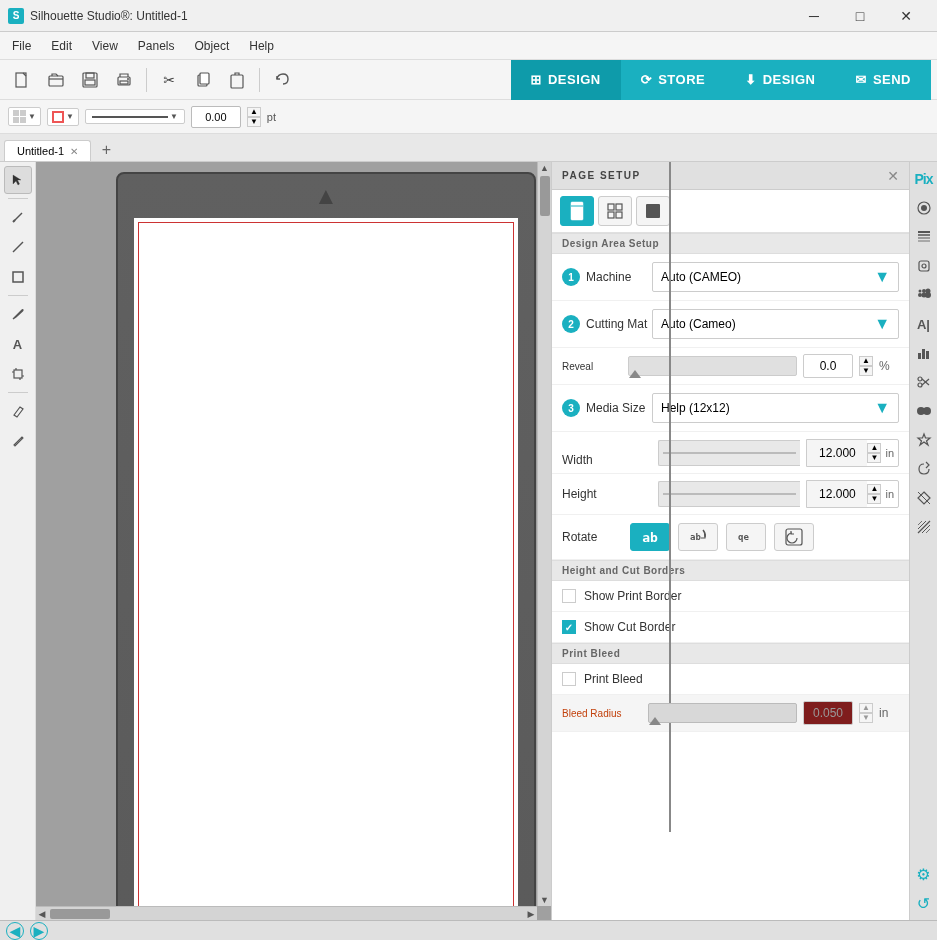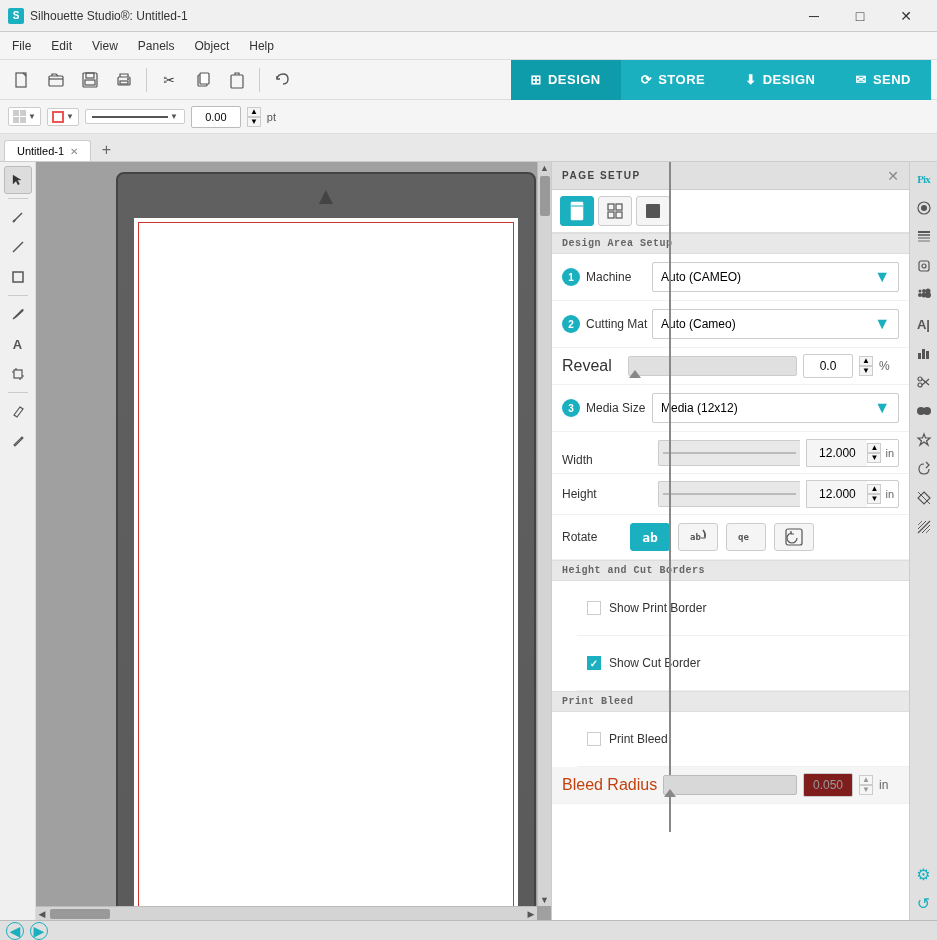--- a/index.html
+++ b/index.html
@@ -45,32 +45,32 @@
     .left-tool-sep { width: 20px; height: 1px; background: #ccc; margin: 2px 0; }
 
     
     #canvas-area { flex: 1; background: #a0a0a0; position: relative; overflow: hidden; }
     #canvas-inner { position: absolute; top: 30px; left: 100px; width: 380px; height: 800px; background: #5a5a5a; border-radius: 8px; display: flex; flex-direction: column; align-items: center; }
 
     
     #page-setup-panel { width: 350px; background: white; border-left: 1px solid #ccc; display: flex; flex-direction: column; position: relative; overflow-y: auto; }
 
     
-    .section-header { background: #e8e8e8; padding: 4px 10px; font-size: 10px; color: #666; font-weight: 600; letter-spacing: 0.5px; border-top: 1px solid #ddd; border-bottom: 1px solid #ddd; font-family: Liberation Mono, monospace; }
+    .section-header { background: #e8e8e8; padding: 4px 10px; font-size: 10px; color: #666; font-weight: 600; letter-spacing: 0.5px; border-top: 1px solid #ddd; border-bottom: 1px solid #ddd; }
 
     
     .form-row { display: flex; align-items: center; padding: 8px 10px; border-bottom: 1px solid #f0f0f0; min-height: 44px; }
     .form-label { font-size: 12px; color: #333; min-width: 90px; display: flex; align-items: center; gap: 6px; }
     .step-circle { width: 18px; height: 18px; border-radius: 50%; background: #1ab0c0; color: white; display: flex; align-items: center; justify-content: center; font-size: 10px; font-weight: bold; flex-shrink: 0; }
     .dropdown-btn { flex: 1; height: 30px; display: flex; align-items: center; justify-content: space-between; border: 1px solid #ccc; border-radius: 2px; background: white; padding: 0 8px; cursor: pointer; font-size: 12px; }
     .dropdown-arrow { color: #1ab0c0; font-size: 16px; }
 
     
     .reveal-row { display: flex; align-items: center; padding: 6px 10px; gap: 6px; border-bottom: 1px solid #f0f0f0; }
-    .reveal-label { font-size: 16px; color: #333; min-width: 60px; }
+    .reveal-label { font-size: 10px; color: #333; min-width: 60px; }
     .slider-container { flex: 1; height: 20px; background: #e0e0e0; border-radius: 2px; position: relative; border: 1px solid #ccc; }
     .slider-thumb { position: absolute; bottom: -3px; left: 0; width: 0; height: 0; border-left: 6px solid transparent; border-right: 6px solid transparent; border-bottom: 8px solid #888; }
     .num-input { width: 50px; height: 24px; border: 1px solid #ccc; border-radius: 2px; text-align: center; font-size: 12px; }
     .unit-label { font-size: 12px; color: #666; width: 20px; }
     .spin-btns { display: flex; flex-direction: column; }
     .spin-btn { width: 14px; height: 10px; border: 1px solid #ccc; background: #f5f5f5; display: flex; align-items: center; justify-content: center; cursor: pointer; font-size: 8px; line-height: 1; }
 
     
     .size-row { display: flex; align-items: center; padding: 6px 10px; gap: 6px; border-bottom: 1px solid #f0f0f0; }
     .size-label { font-size: 12px; color: #333; }
@@ -81,21 +81,21 @@
     .orient-label { font-size: 12px; color: #333; min-width: 90px; }
     .orient-btn { width: 32px; height: 36px; border: 1px solid #ccc; border-radius: 2px; background: #f5f5f5; cursor: pointer; display: flex; align-items: center; justify-content: center; }
     .portrait-icon { width: 14px; height: 18px; border: 2px solid #555; border-radius: 1px; }
     .landscape-icon { width: 18px; height: 14px; border: 2px solid #555; border-radius: 1px; }
     .rotate-row { display: flex; align-items: center; padding: 8px 10px; border-bottom: 1px solid #f0f0f0; gap: 8px; }
     .rotate-label { font-size: 12px; color: #333; min-width: 60px; }
     .rotate-btn { width: 40px; height: 28px; border: 1px solid #ccc; border-radius: 3px; background: #f5f5f5; cursor: pointer; display: flex; align-items: center; justify-content: center; font-size: 16px; }
     .rotate-btn.active { background: #1ab0c0; border-color: #1ab0c0; color: white; }
 
     
-    .checkbox-row { display: flex; align-items: center; padding: 20px 10px; border-bottom: 1px solid #f0f0f0; gap: 8px; margin-left: 25px; }
+    .checkbox-row { display: flex; align-items: center; padding: 8px 10px; border-bottom: 1px solid #f0f0f0; gap: 8px; }
     .checkbox-input { width: 14px; height: 14px; border: 1px solid #ccc; background: white; display: flex; align-items: center; justify-content: center; cursor: pointer; flex-shrink: 0; }
     .checkbox-input.checked { background: #1ab0c0; border-color: #1ab0c0; }
     .checkbox-label { font-size: 12px; color: #333; }
     .checkmark { color: white; font-size: 10px; font-weight: bold; }
 
     
     #right-panel { width: 30px; background: #e8e8e8; display: flex; flex-direction: column; align-items: center; padding: 4px 0; gap: 4px; border-left: 1px solid #ccc; }
     .right-tool { width: 26px; height: 26px; display: flex; align-items: center; justify-content: center; border-radius: 3px; cursor: pointer; font-size: 14px; color: #555; }
 
     
@@ -393,21 +393,21 @@
       </div>
       <span class="unit-label">%</span>
     </div>
 
     <div class="form-row">
       <div class="form-label">
         <div class="step-circle">3</div>
         <span>Media Size</span>
       </div>
       <div class="dropdown-btn">
-        <span>Media (12x12)</span>
+        <span>Help (12x12)</span>
         <span class="dropdown-arrow">▼</span>
       </div>
     </div>
 
     <div class="size-row">
       <span class="size-label" style="min-width:90px;margin-top:15px;">Width</span>
       <div style="flex:1;height:26px;background:#e8e8e8;border:1px solid #ccc;border-right:none;border-radius:2px 0 0 2px;display:flex;align-items:center;padding:0 4px;">
         <div style="width:100%;height:2px;background:#bbb;"></div>
         <div style="width:8px;height:100%;border-right:2px solid #888;position:absolute;"></div>
       </div>
@@ -497,21 +497,21 @@
       <input class="num-input" type="text" value="0.050" style="background: #7f1d1d; color: rgb(153, 153, 153);">
       <div class="spin-btns">
         <button class="spin-btn" style="color:#999;">▲</button>
         <button class="spin-btn" style="color:#999;">▼</button>
       </div>
       <span class="unit-label">in</span>
     </div>
   </div>
 
   <div id="right-panel" style="width:28px;background:#e0e0e0;display:flex;flex-direction:column;align-items:center;padding:4px 0;gap:3px;border-left:1px solid #ccc;flex-shrink:0;">
-    <div class="right-tool" style="font-size:11px;font-weight:bold;color:#1ab0c0;letter-spacing:-1px;font-family:Liberation Serif, serif;">Pix</div>
+    <div class="right-tool" style="font-size:14px;font-weight:bold;color:#1ab0c0;letter-spacing:-1px;">Pix</div>
     <div class="right-tool">
       <svg width="16" height="16" viewBox="0 0 16 16">
           <circle cx="8" cy="8" r="6" fill="none" stroke="#555" stroke-width="1.2"></circle>
           <circle cx="8" cy="8" r="3" fill="#555"></circle>
         </svg>
     </div>
     <div class="right-tool">
       <svg width="16" height="14" viewBox="0 0 16 14">
           <line x1="2" y1="2" x2="14" y2="2" stroke="#555" stroke-width="2"></line>
           <line x1="2" y1="5" x2="14" y2="5" stroke="#555" stroke-width="1.5"></line>

